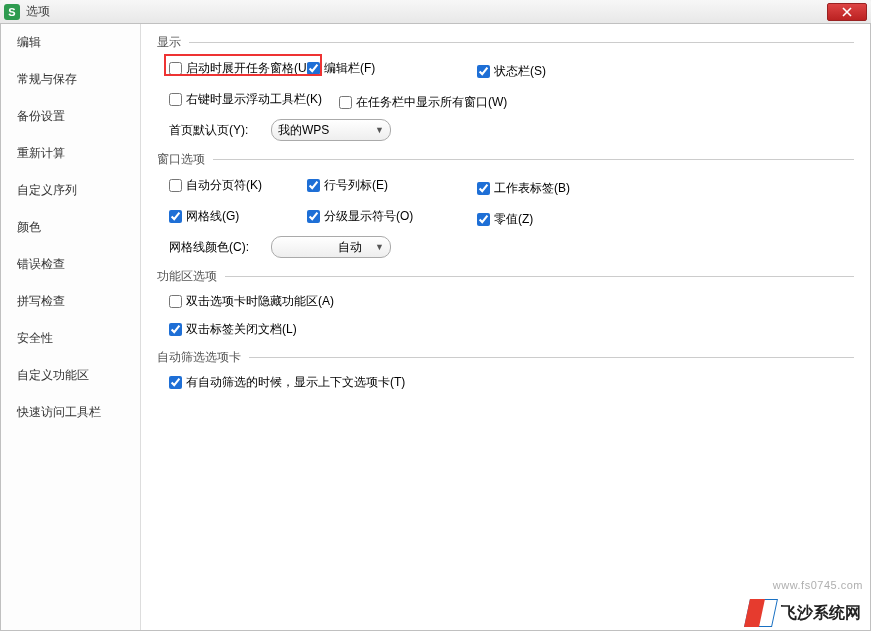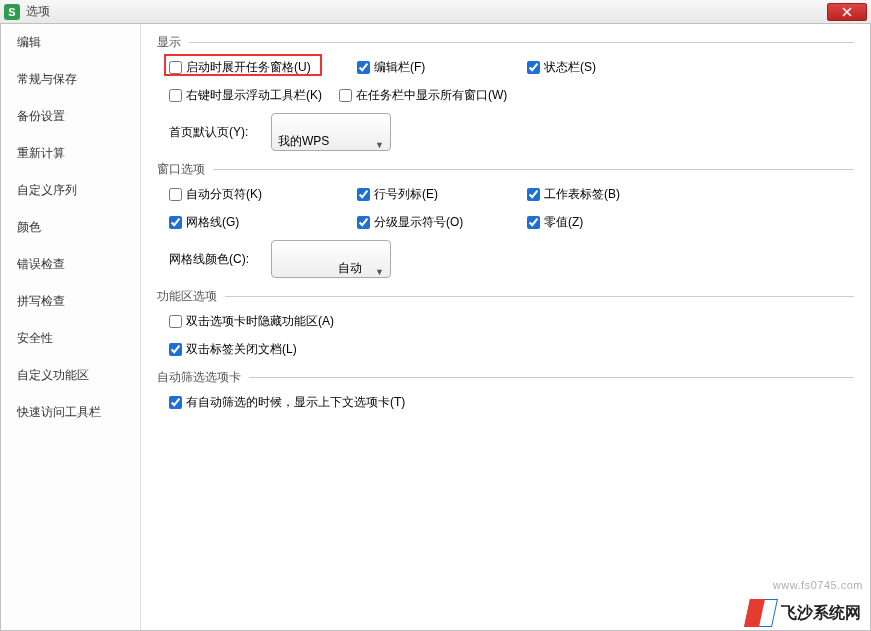--- a/index.html
+++ b/index.html
@@ -16,26 +16,26 @@
 .nav-item { padding:10px 16px; color:#333; cursor:pointer; border-bottom:0; }
 .nav-item.active { background:#e8f5da; color:#333; }
 
 .content { flex:1; padding:10px 16px 16px 16px; overflow:auto; position:relative; }
 
 .group { margin-bottom:10px; }
 .group-header { display:flex; align-items:center; color:#555; margin-bottom:6px; }
 .group-header .line { flex:1; height:1px; background:#ccc; margin-left:8px; }
 .opts { padding-left:12px; }
 .row { display:flex; align-items:center; margin-bottom:8px; min-height:20px; }
-.col1 { width:188px; }
+.col1 { width:138px; }
 .col2 { width:170px; }
-.col3 { width:180px; }
+.col3 { width:180px;margin-top:6px; }
 label.ck { display:flex; align-items:center; gap:4px; cursor:pointer; white-space:nowrap;}
 input[type=checkbox]{ width:13px; height:13px; accent-color:#1e6fd6; }
-.dd { display:inline-flex; align-items:flex-end; justify-content:space-between; width:120px; height:38px; background:linear-gradient(#fff,#eee); border:1px solid #aaa; border-radius:4px; padding:0 6px; cursor:pointer;}
+.dd { display:inline-flex; align-items:center; justify-content:space-between; width:120px; height:22px; background:linear-gradient(#fff,#eee); border:1px solid #aaa; border-radius:10px; padding:0 6px; cursor:pointer;}
 .dd .arrow { font-size:9px; color:#555;}
 .lbl { margin-right:8px; }
 
 .red-box { position:absolute; border:2px solid #e33; pointer-events:none; }
 .red-box.b1 { left:164px; top:54px; width:158px; height:22px; }
 
 .watermark { position:absolute; right:8px; bottom:40px; font-size:11px; color:rgba(120,120,120,0.6); letter-spacing:0.5px; pointer-events:none;}
 .brand { position:absolute; right:10px; bottom:4px; display:flex; align-items:center; gap:6px; }
 .brand-icon { width:28px; height:28px; position:relative; }
 .brand-icon::before { content:""; position:absolute; inset:0; background:#fff; border:1px solid #1970c2; transform:skewX(-12deg); }

